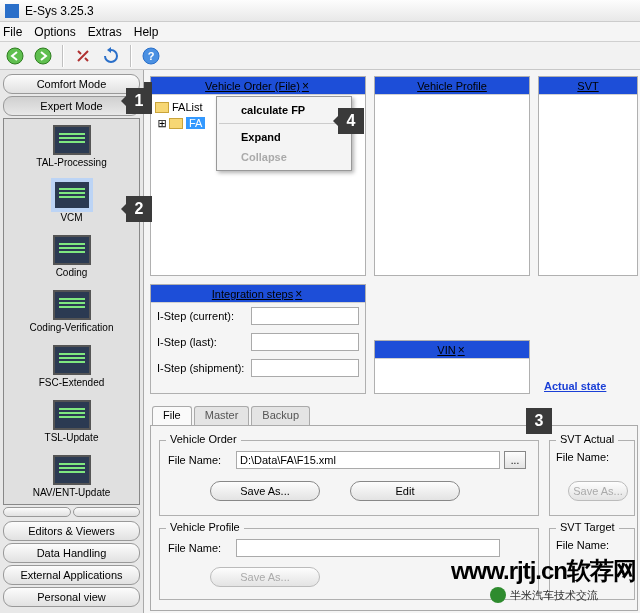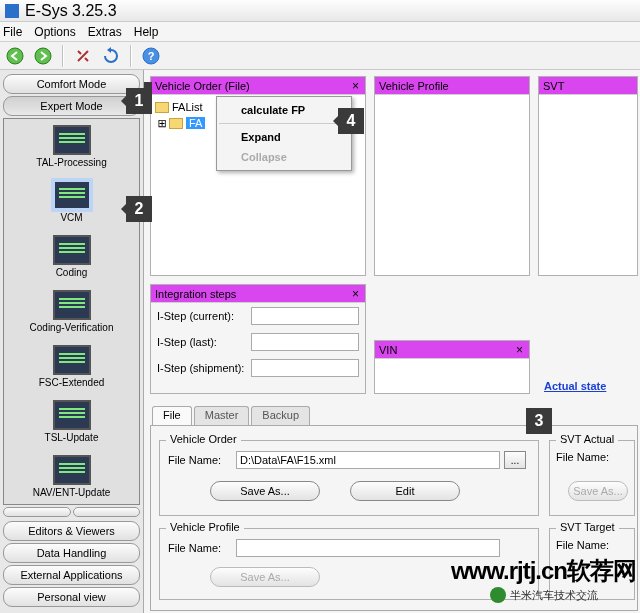--- a/index.html
+++ b/index.html
@@ -1,36 +1,36 @@
 <!DOCTYPE html>
 <html><head>
 <meta charset="utf-8">
 <style>
   * { box-sizing: border-box; margin: 0; padding: 0; font-family: "Microsoft YaHei", Tahoma, sans-serif; }
   html, body { width: 640px; height: 613px; overflow: hidden; background: #fff; }
-  .titlebar { height: 22px; background: linear-gradient(#fdfdfd,#e8e8e8); display: flex; align-items: center; padding: 0 5px; font-size: 16px; border-bottom: 1px solid #ccc; }
+  .titlebar { height: 22px; background: linear-gradient(#fdfdfd,#e8e8e8); display: flex; align-items: center; padding: 0 5px; font-size: 12px; border-bottom: 1px solid #ccc; }
   .titlebar .appicon { width: 14px; height: 14px; background: #2a6fc9; margin-right: 6px; }
   .menubar { height: 20px; display: flex; align-items: center; font-size: 12px; padding: 0 3px; border-bottom: 1px solid #d0d0d0; background: #f5f5f5; }
   .menubar span { margin-right: 12px; }
   .toolbar { height: 28px; background: #f2f2f2; display: flex; align-items: center; padding: 2px 4px; border-bottom: 1px solid #c8c8c8; gap: 6px; }
   .tbtn { width: 22px; height: 22px; border: 1px solid transparent; display: flex; align-items: center; justify-content: center; }
   .tool-sep { width: 2px; height: 22px; border-left: 1px solid #c0c0c0; border-right: 1px solid #fff; margin: 0 2px; }
   .main { display: flex; height: calc(100% - 70px); }
   .sidebar { width: 144px; background: #e8e8e8; border-right: 1px solid #aaa; display: flex; flex-direction: column; padding: 4px 3px; overflow: hidden; }
   .navbtn { height: 20px; background: linear-gradient(#fcfcfc,#e1e1e1); border: 1px solid #999; border-radius: 9px; font-size: 11px; display: flex; align-items: center; justify-content: center; margin-bottom: 2px; cursor: pointer; }
   .navbtn.pressed { background: linear-gradient(#d0d0d0,#e8e8e8); }
   .sidelist { flex: 1; background: #e0e0e0; border: 1px solid #888; overflow: hidden; }
   .sideitem { text-align: center; font-size: 10px; padding: 2px 0 6px; }
   .sideicon { width: 38px; height: 30px; margin: 4px auto 2px; background: #2b3a52; border: 2px solid #555; position: relative; }
   .sideicon::after { content:""; position:absolute; left:4px; right:4px; top:6px; height:2px; background:#7fe87f; box-shadow:0 4px 0 #7fe87f, 0 8px 0 #7fe87f; }
   .sideicon.sel { border-color: #bcd4f5; box-shadow: 0 0 0 2px #bcd4f5; }
   .viewbtns { margin-top: 2px; }
   .content { flex: 1; position: relative; background: #f5f5f5; overflow: hidden; }
   .panel { position: absolute; background: #f8f8f8; border: 1px solid #b0b0b0; }
-  .panel-head { height: 18px; display: flex; align-items: center; justify-content: space-between; padding: 0 4px; font-size: 11px; background: #d946ef; border-bottom: 1px solid #d0d0d0; }
+  .panel-head { height: 18px; display: flex; align-items: center; justify-content: center; padding: 0 4px; font-size: 11px; background: #1d4ed8; border-bottom: 1px solid #d0d0d0; text-decoration: underline; }
   .panel-body { position: absolute; top: 18px; left: 0; right: 0; bottom: 0; background: #fff; overflow: hidden; }
   .close-x { font-size: 12px; cursor: pointer; padding: 0 2px; }
   .tree { font-size: 11px; padding: 4px; }
   .tree-row { display: flex; align-items: center; height: 16px; }
   .tree-indent { width: 14px; text-align: center; }
   .folder { width: 14px; height: 11px; background: #f7d774; border: 1px solid #caa43a; margin-right: 3px; }
   .tree-sel { background: #3399ff; color: #fff; padding: 0 3px; }
   .ctxmenu { position: absolute; background: #f4f4f4; border: 1px solid #999; box-shadow: 2px 2px 4px rgba(0,0,0,.3); font-size: 11px; padding: 3px 0; z-index: 50; }
   .ctxitem { padding: 4px 18px 4px 24px; white-space: nowrap; cursor: default; }
   .ctxitem.disabled { color: #aaa; }

